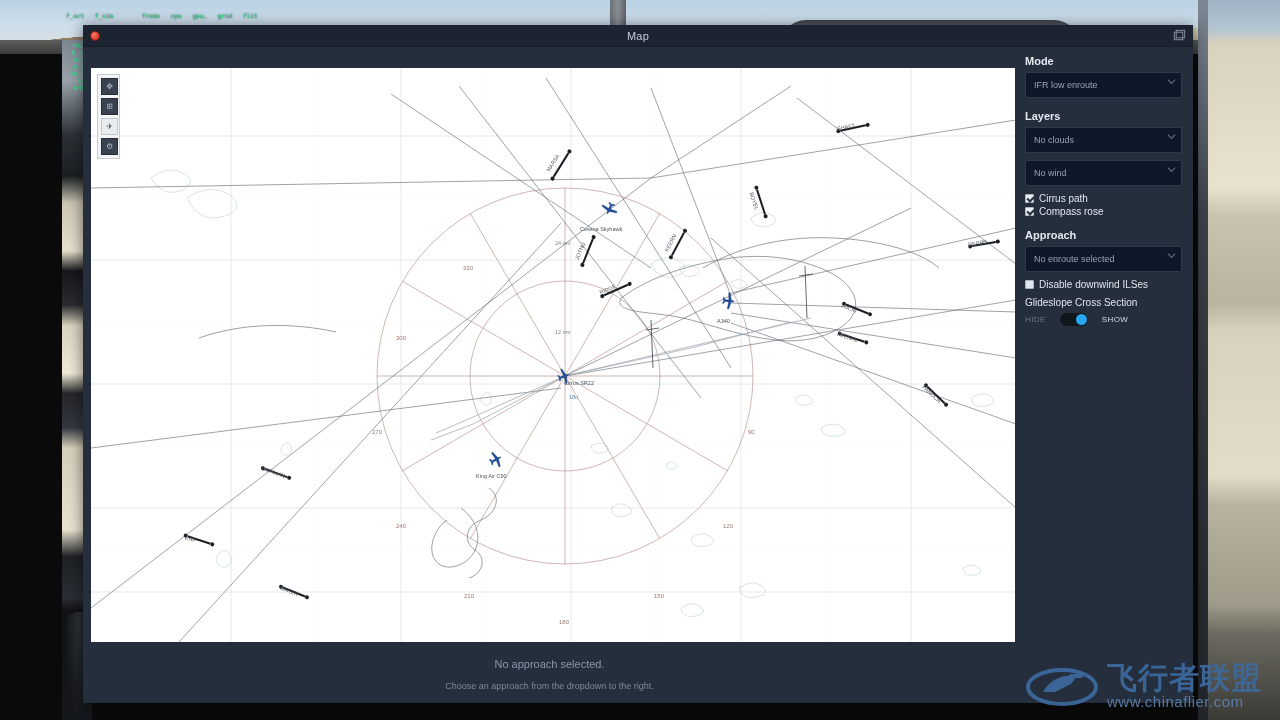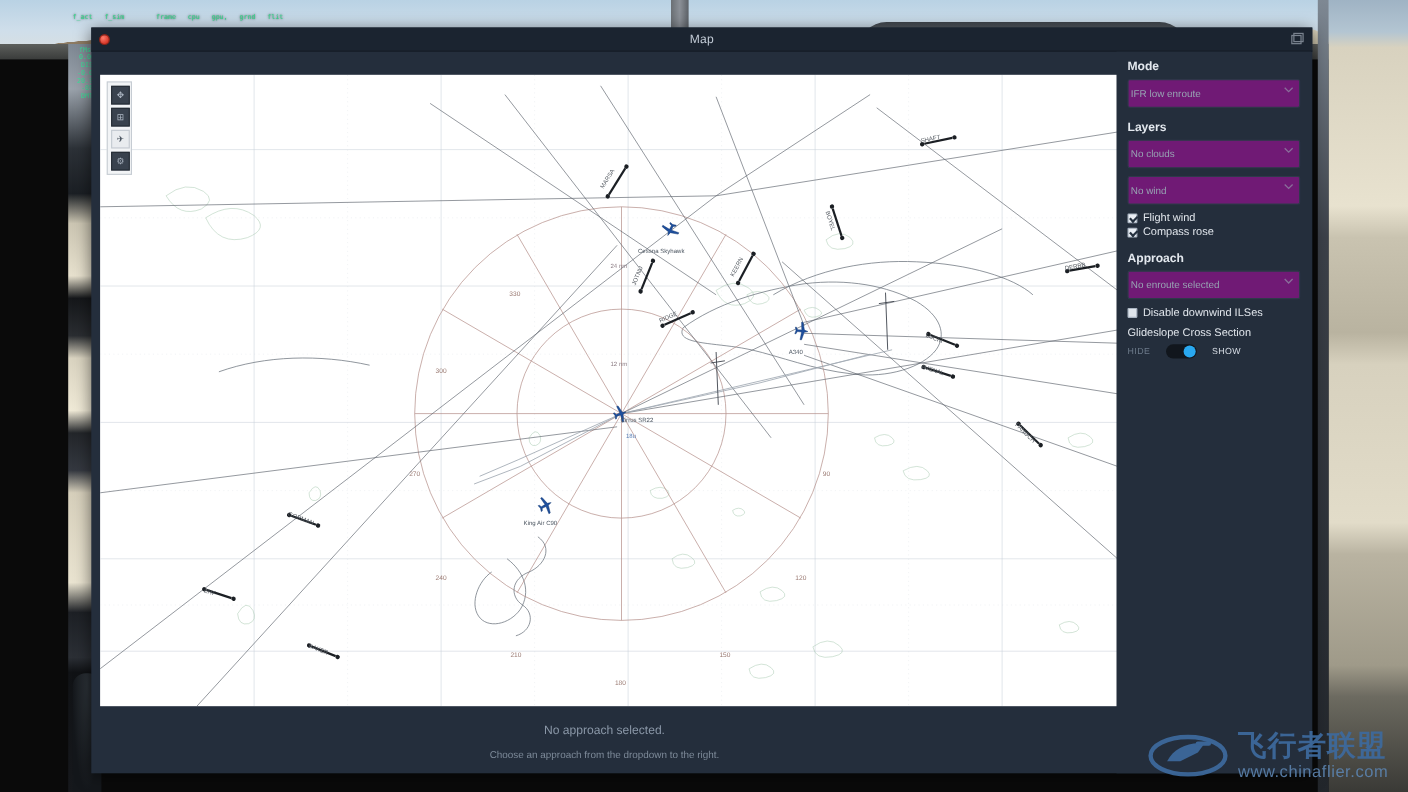--- a/index.html
+++ b/index.html
@@ -131,23 +131,23 @@
     background: #242e3c;
     padding: 8px 10px;
   }
   .sb-h {
     font-size: 11px; color: #e3e8ee; font-weight: bold;
     margin-top: 12px; margin-bottom: 5px;
   }
   .sb-h.first { margin-top: 0; }
   .dropdown {
     position: relative;
-    height: 26px; background: #701a75;
+    height: 26px; background: #0f172a;
     border: 1px solid #2e3a4a; border-radius: 2px;
-    display: flex; align-items: center; padding: 0 2px;
+    display: flex; align-items: center; padding: 0 8px;
     margin-bottom: 7px;
   }
   .dropdown .dd-label { font-size: 9px; color: #97a3b2; }
   .chev {
     position: absolute; right: 5px; top: 4px;
     width: 9px; height: 9px; opacity: .6;
   }
   .chk-row {
     display: flex; align-items: center; gap: 5px;
     margin: 2px 0; font-size: 10px; color: #e1e6ec;
@@ -203,21 +203,21 @@
   #approach-msg .l2 { font-size: 9px; color: #7d8a99; }
 
   
   #watermark {
     position: absolute; right: 18px; bottom: 8px;
     display: flex; align-items: center; gap: 8px;
     opacity: .92; z-index: 40;
   }
   #watermark .wm-text { display: flex; flex-direction: column; }
   #watermark .wm-cn {
-    font-size: 26px; font-weight: bold; color: #3d6a9e;
+    font-size: 30px; font-weight: bold; color: #3d6a9e;
     letter-spacing: 1px; line-height: 30px;
     font-family: "DejaVu Sans", sans-serif;
   }
   #watermark .wm-url {
     font-size: 15px; color: #5b82ad; letter-spacing: .5px; line-height: 18px;
   }
 
   
   .mlab {
     position: absolute; font-size: 5.5px; color: #555b62;
@@ -523,21 +523,21 @@
       </div>
       <div class="dropdown">
         <span class="dd-label">No wind</span>
         <svg class="chev" viewBox="0 0 10 10">
           <path d="M1,3 L5,7 L9,3" fill="none" stroke="#9aa6b4" stroke-width="1.3"></path>
         </svg>
       </div>
 
       <div class="chk-row">
         <span class="chk on"></span>
-        <span>Flight wind</span>
+        <span>Cirrus path</span>
       </div>
       <div class="chk-row">
         <span class="chk on"></span>
         <span>Compass rose</span>
       </div>
 
       <div class="sb-h">Approach</div>
       <div class="dropdown">
         <span class="dd-label">No enroute selected</span>
         <svg class="chev" viewBox="0 0 10 10">

